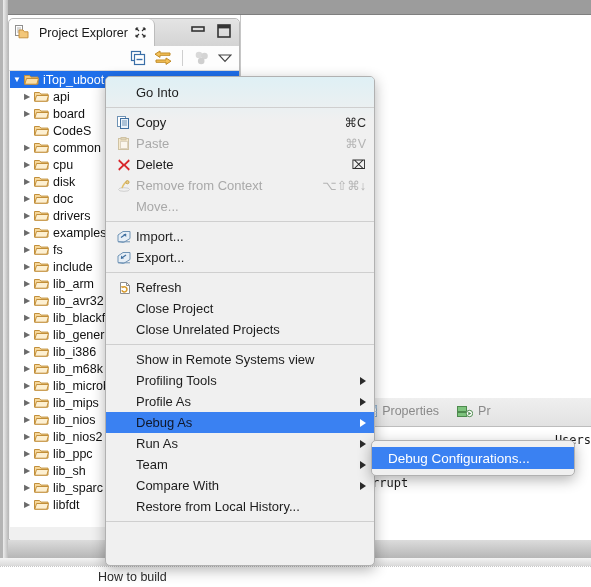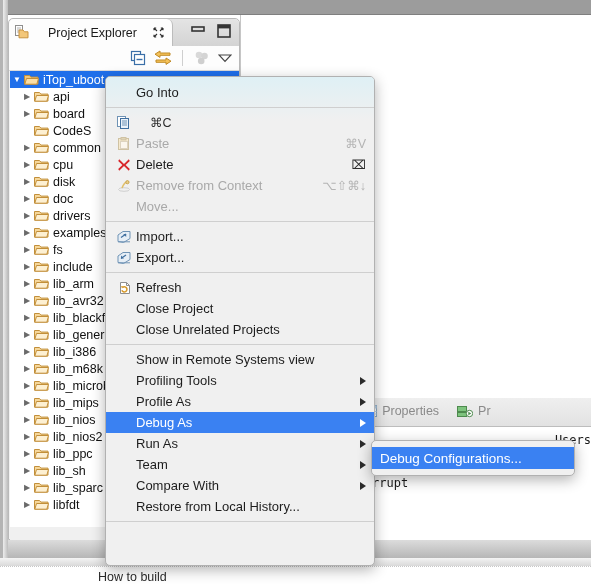--- a/index.html
+++ b/index.html
@@ -51,21 +51,21 @@
   }
   .view-tabrow {
     position: absolute; left: 0; top: 0; width: 100%; height: 27px;
     background: linear-gradient(to bottom,#e4e4e4,#d4d4d4);
     border-top-left-radius: 5px;
     border-top-right-radius: 5px;
   }
   .view-tab {
     position: absolute; left: 0; top: 0;
     height: 27px; padding: 0 8px 0 6px;
-    display: flex; align-items: center; gap: 14px;
+    display: flex; align-items: center; gap: 5px;
     background: #fdfdfd;
     border-top-left-radius: 5px;
     border-top-right-radius: 6px;
     border-right: 1px solid #bcbcbc;
     box-sizing: border-box;
   }
   .view-tab-title {
     font-size: 12.5px; color: #1a1a1a; white-space: nowrap;
   }
   .tab-close {
@@ -182,21 +182,21 @@
     background: linear-gradient(to bottom, rgba(222,240,245,0.95), rgba(240,240,240,0.2));
     pointer-events:none;
   }
   .mi {
     position: relative;
     height: 21px; display: flex; align-items: center;
     font-size: 13px; color: #1d1d1d;
     padding: 0 8px 0 9px;
     white-space: nowrap;
   }
-  .mi.hl { background: #3a81f2; color: #ffffff; }
+  .mi.hl { background: #3a81f2; color: #0f172a; }
   .mi.disabled { color: #a9a9a9; }
   .mi-ico {
     flex: 0 0 17px; width: 17px; text-align: center; margin-right: 4px;
     display: inline-flex; align-items: center; justify-content: center;
   }
   .mi-label { flex: 1 1 auto; }
   .mi-acc {
     font-size: 12.5px; color: #2c2c2c; margin-left: 14px;
     font-family: "Liberation Sans", sans-serif;
   }
@@ -217,21 +217,21 @@
   .submenu {
     position: absolute; left: 371px; top: 440px;
     width: 204px; height: 36px;
     background: #f0f0f0;
     border: 1px solid #b1b1b1;
     border-radius: 5px;
     box-shadow: 0 4px 14px rgba(0,0,0,0.30);
     box-sizing: border-box;
     padding-top: 6px;
   }
-  .submenu .mi { height: 22px; font-size: 13.5px; padding-left: 8px;}
+  .submenu .mi { height: 22px; font-size: 13.5px; padding-left: 16px;}
   .submenu .mi.hl { background: #3a81f2; color: #fff; }
 
   svg { display: block; }
 </style>
 </head>
 <body>
 
 <div id="root">
 
   <div class="outer-top-bar"></div>
@@ -644,20 +644,21 @@
         <div class="mi">
           <span class="mi-ico">
             <svg width="14" height="14" viewBox="0 0 14 14">
               <rect x="0.5" y="0.5" width="8" height="10" fill="#fff" stroke="#6f93b5"></rect>
               <rect x="3.5" y="2.5" width="8" height="10" fill="#eaf2fa" stroke="#3f6f9f"></rect>
               <line x1="5" y1="5" x2="10" y2="5" stroke="#6f93b5"></line>
               <line x1="5" y1="7" x2="10" y2="7" stroke="#6f93b5"></line>
               <line x1="5" y1="9" x2="10" y2="9" stroke="#6f93b5"></line>
             </svg>
           </span>
+          <span class="mi-label">Copy</span>
           <span class="mi-acc">⌘C</span>
         </div>
         <div class="mi disabled">
           <span class="mi-ico">
             <svg width="14" height="14" viewBox="0 0 14 14">
               <rect x="1.5" y="1.5" width="10" height="11" fill="#f6e9cd" stroke="#cfc2a3"></rect>
               <rect x="4" y="0.5" width="5" height="2.4" fill="#e0d4b6" stroke="#cfc2a3"></rect>
               <rect x="3.5" y="4.5" width="7" height="7" fill="#fbf6ec" stroke="#ddd3be"></rect>
             </svg>
           </span>

